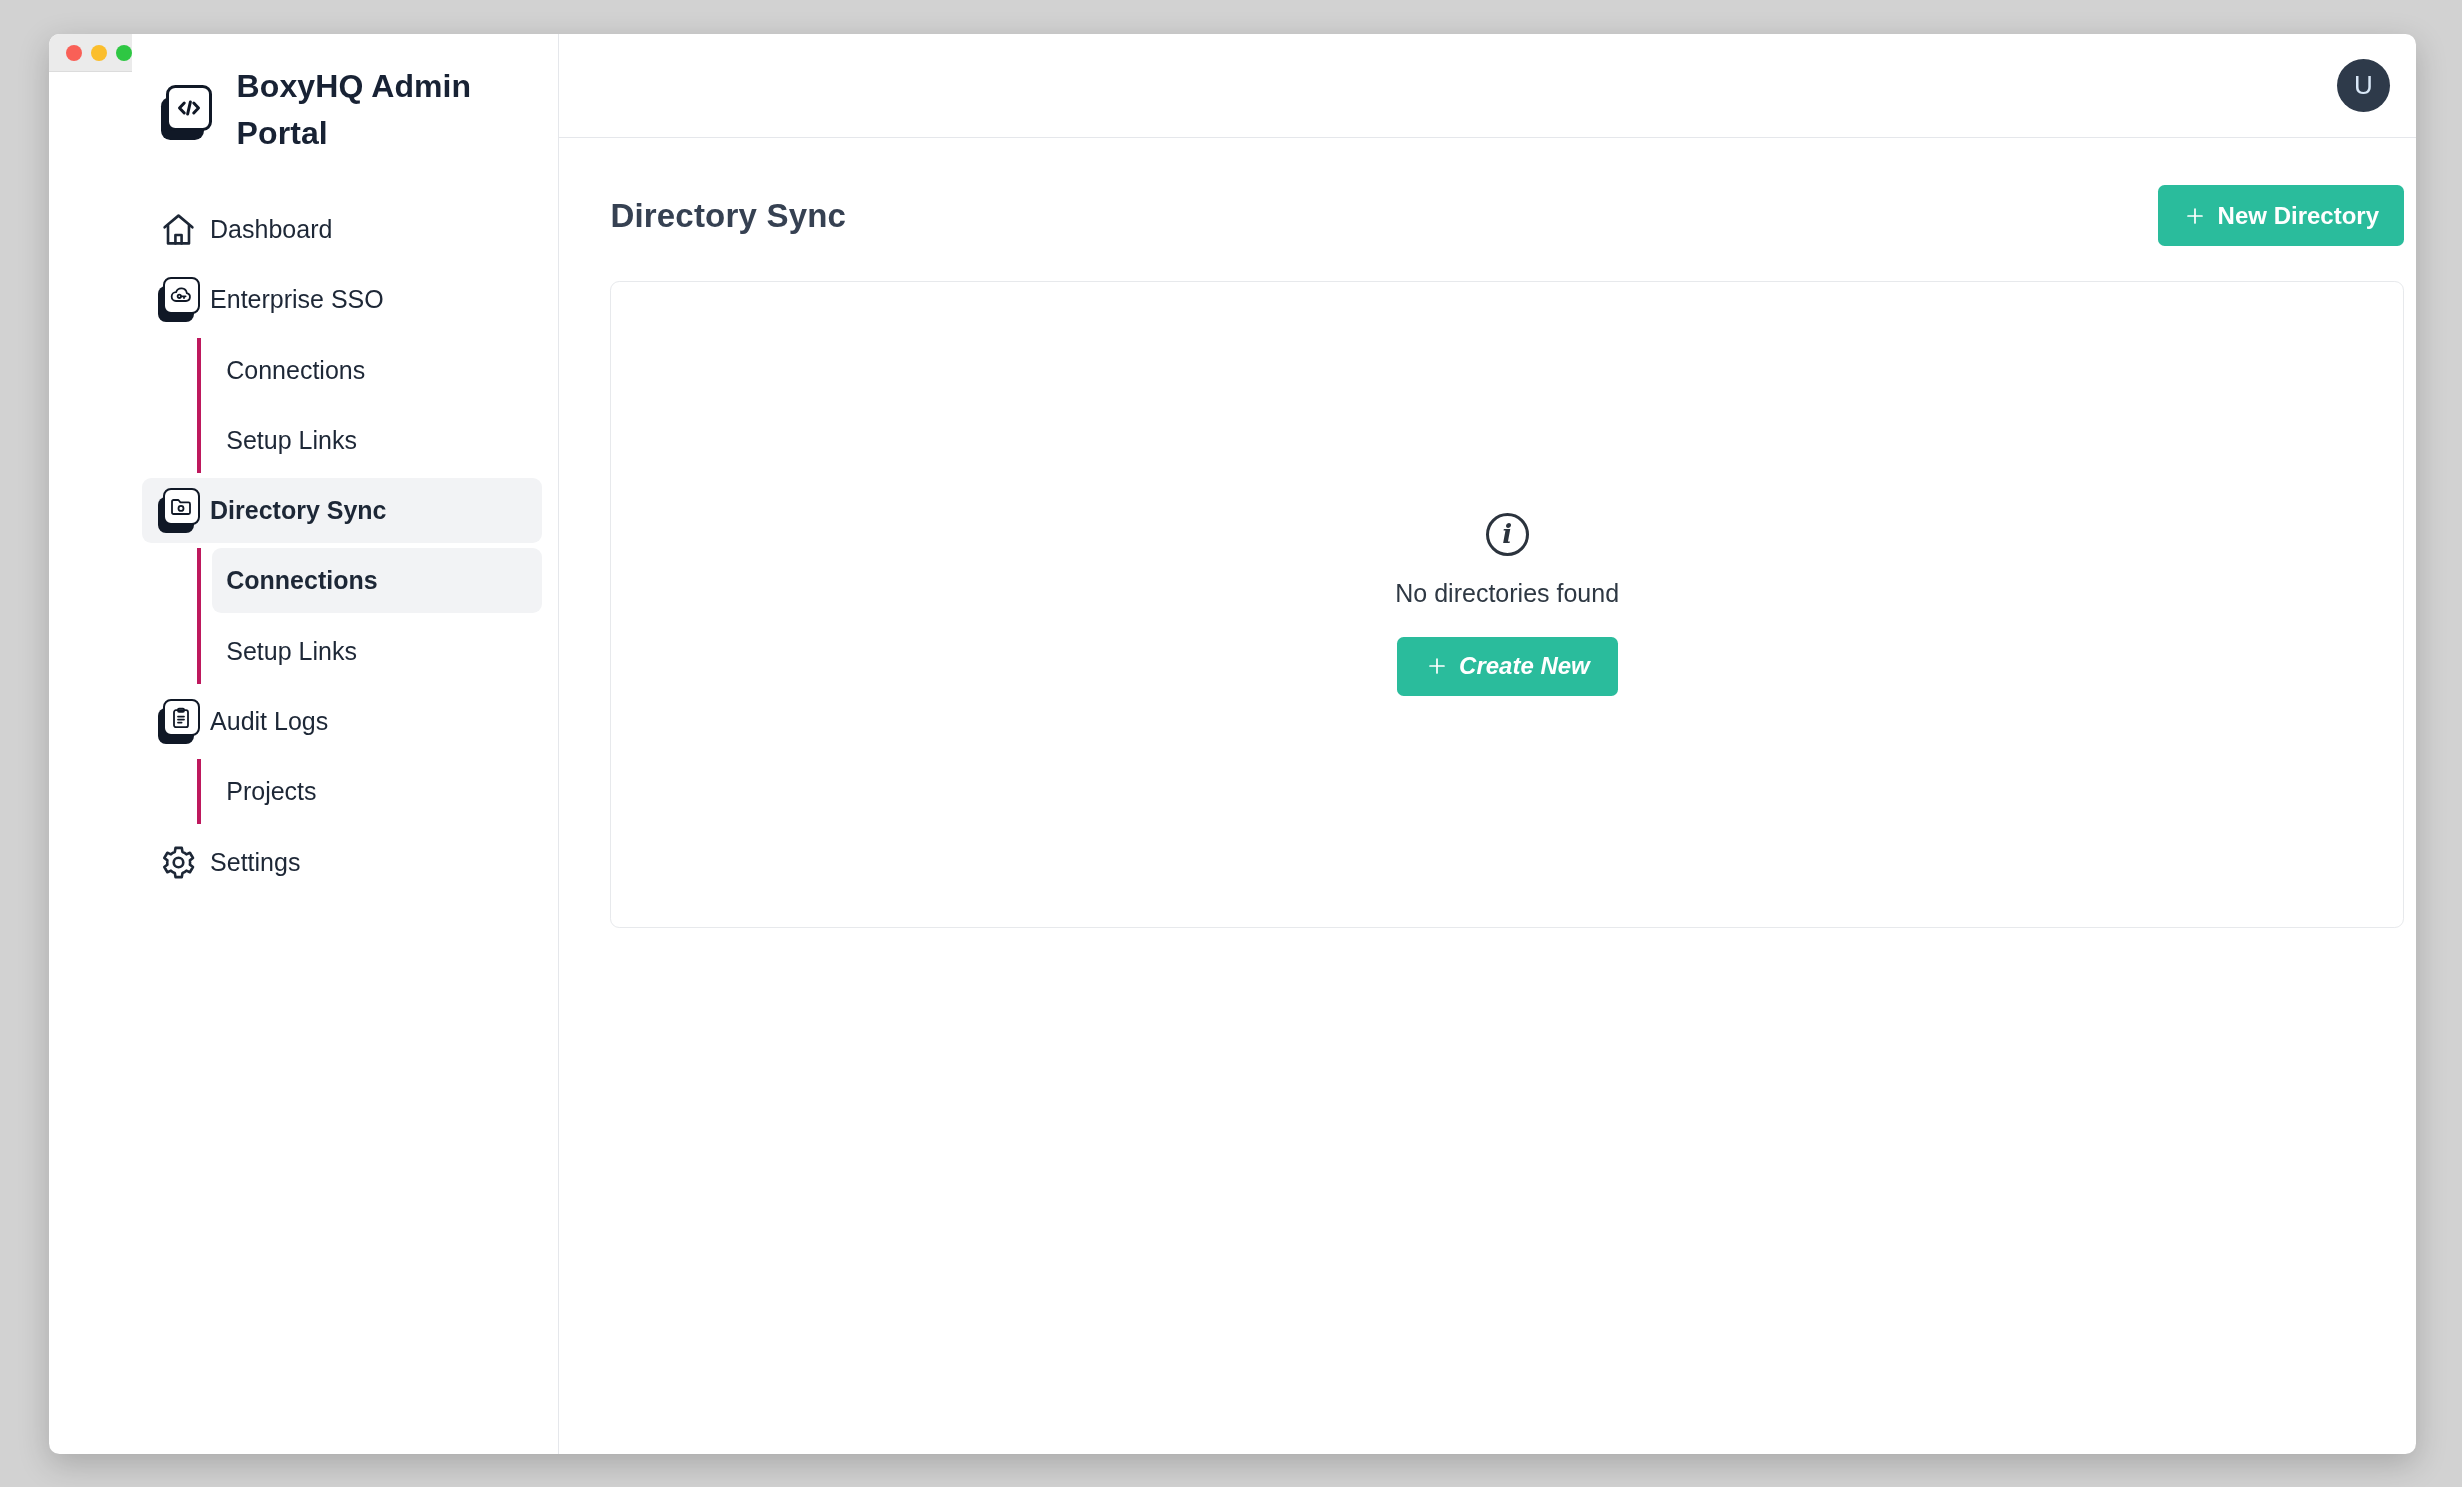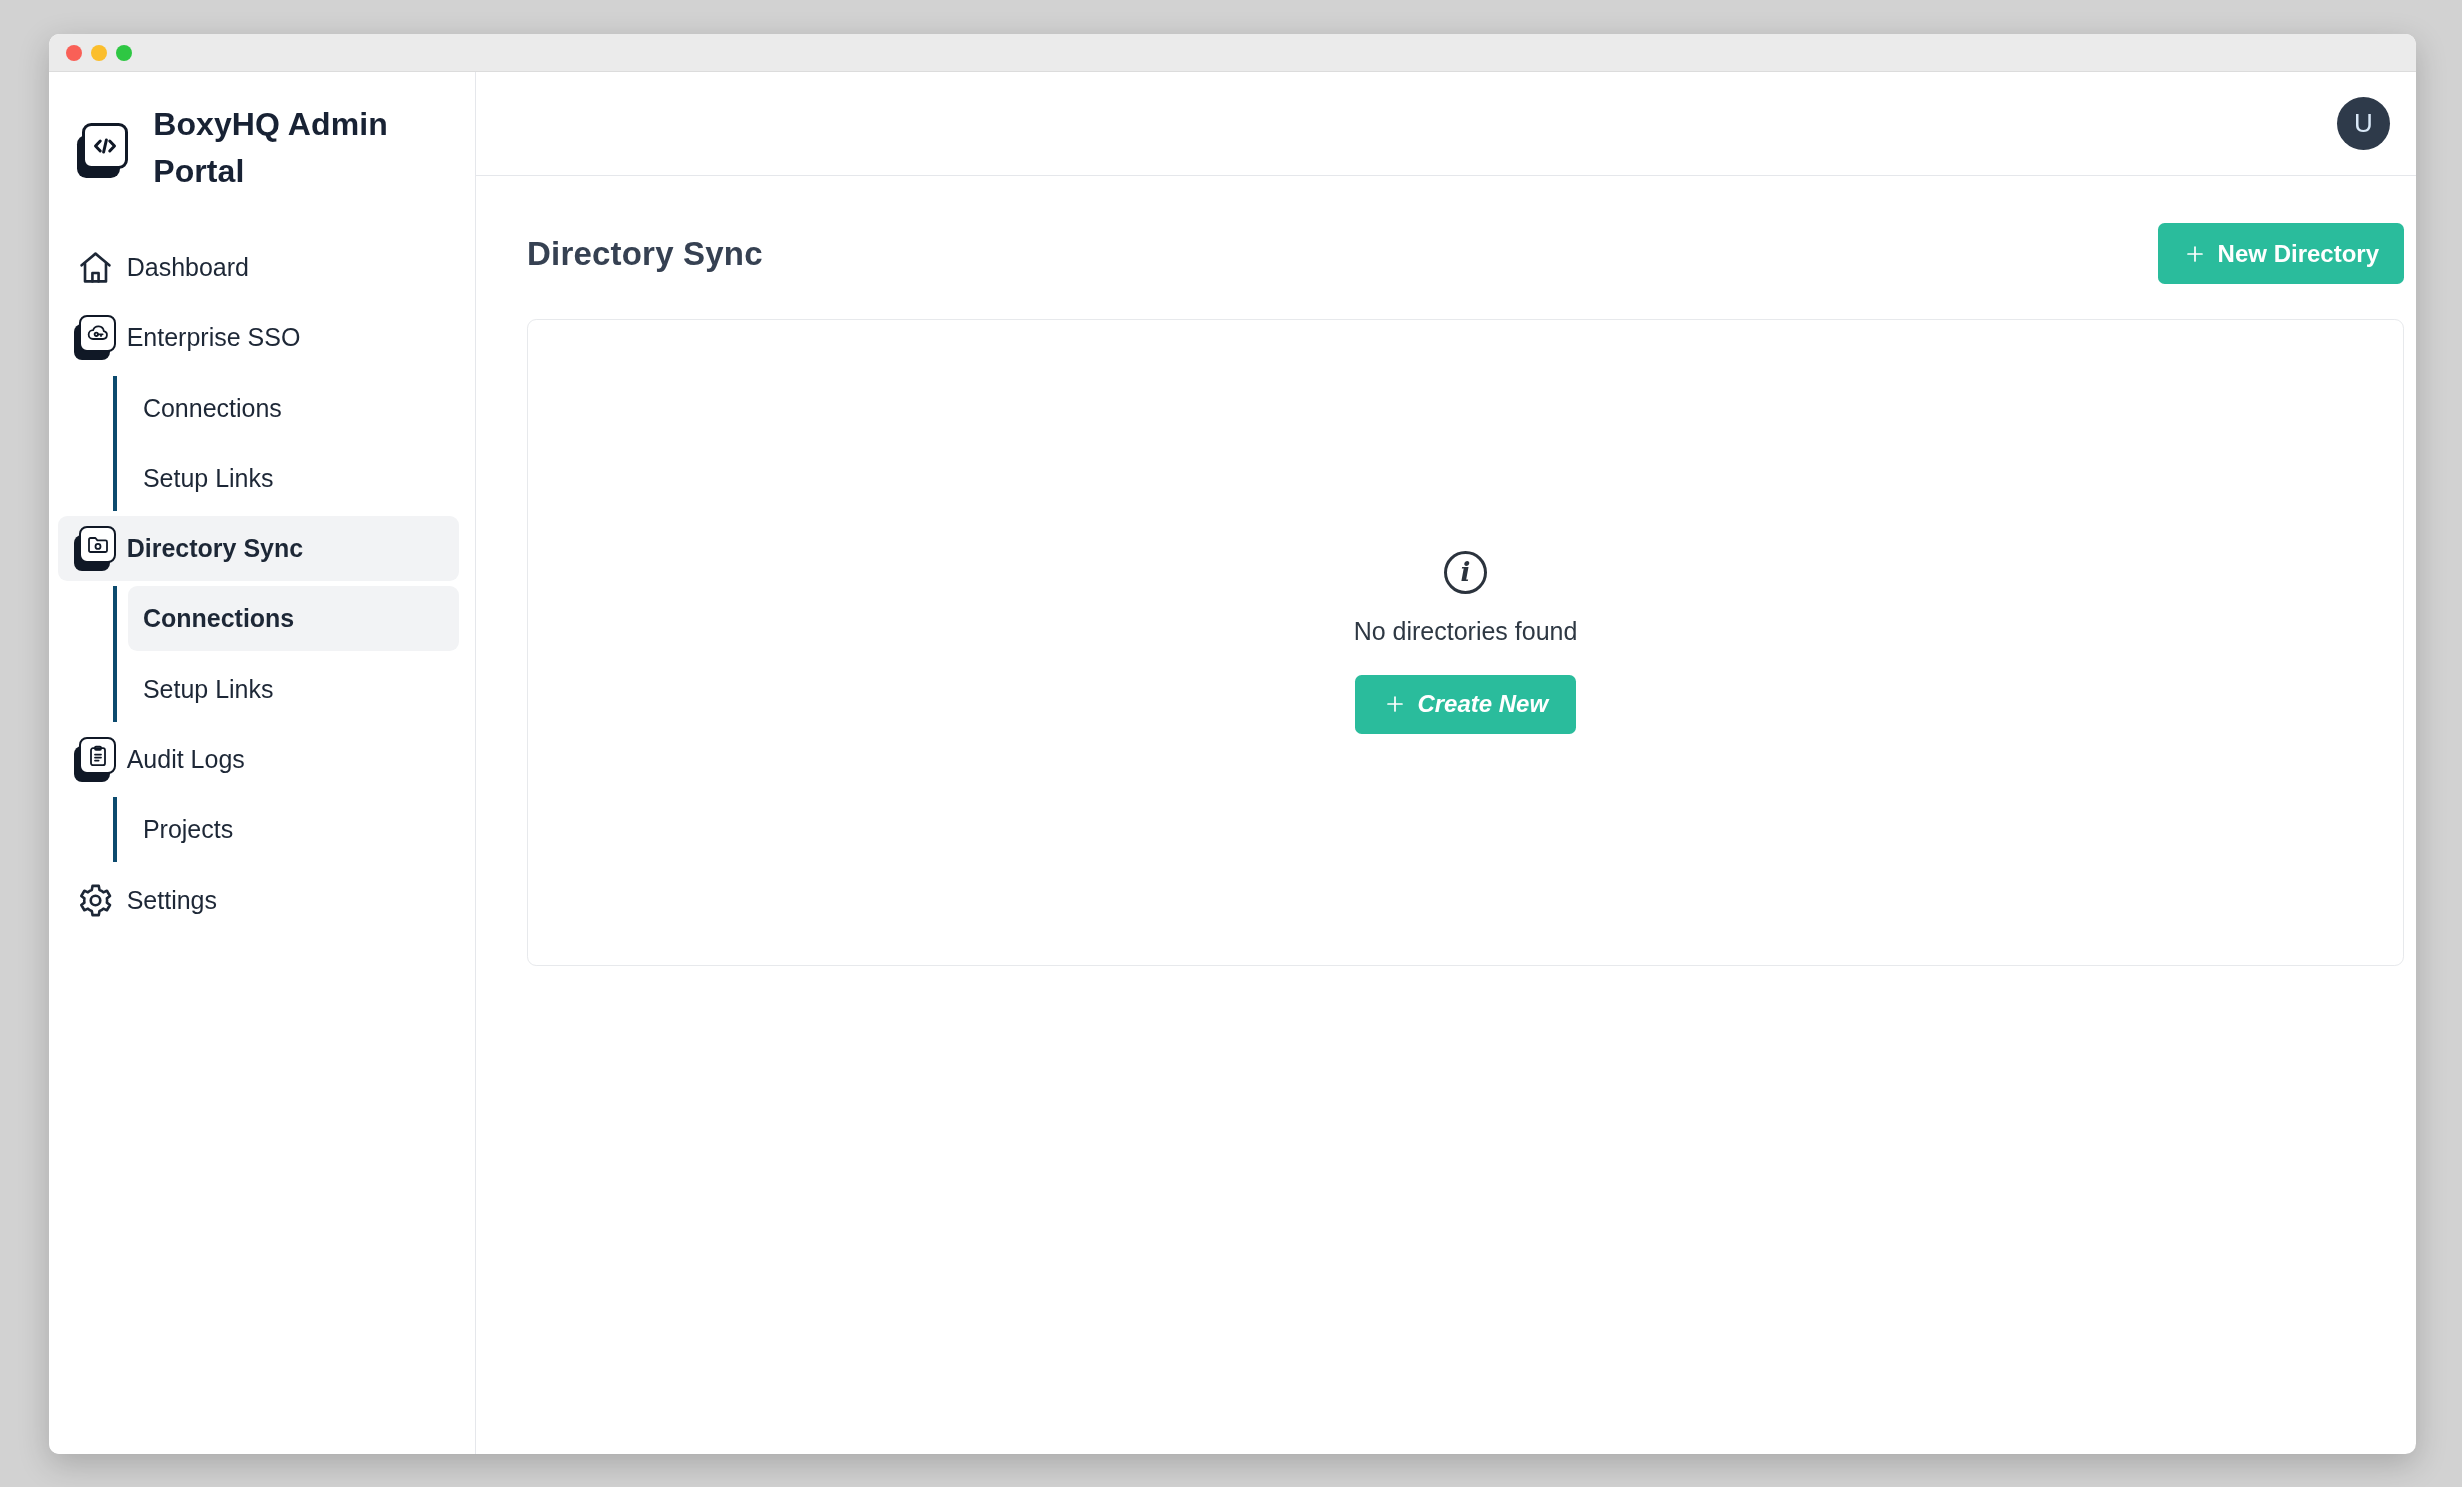--- a/index.html
+++ b/index.html
@@ -7,21 +7,21 @@
   body {
     background: #d2d2d2;
     font-family: "Liberation Sans", sans-serif;
     position: relative;
   }
   .window {
     position: absolute; left: 49px; top: 34px;
     width: 2367px; height: 1420px;
     background: #ffffff; border-radius: 10.5px; overflow: hidden;
     box-shadow: 0 9.2px 32px rgba(0,0,0,.20);
-    display: flex; flex-direction: column;
+    display: flex; flex-direction: row;
   }
   .titlebar {
     height: 38px; flex: none; background: #ebebeb;
     border-bottom: 0.7px solid #dcdcdc;
     display: flex; align-items: center; padding-left: 17px; gap: 9.2px;
   }
   .light { width: 16px; height: 16px; border-radius: 50%; display: inline-block; }
   .light.red { background: #f96057; }
   .light.yellow { background: #fbbe2c; }
   .light.green { background: #2ec743; }
@@ -58,21 +58,21 @@
   .nav { margin-top: 40px; text-align: right; }
   .nav-item {
     display: flex; align-items: center; height: 65px; margin-bottom: 5.3px;
     border-radius: 9.2px; color: #1d2736; font-size: 25px; font-weight: 400;
     cursor: pointer; text-decoration: none;
   }
   .nav-item.parent { padding-left: 16px; gap: 10.5px; }
   .nav-item.parent.active { background: #f2f3f5; font-weight: 700; }
   .ic-slot { width: 42px; height: 45px; flex: none; display: flex; align-items: center; justify-content: center; }
   .ic-slot svg { width: 37px; height: 37px; color: #1d2736; }
-  .subgroup { margin-left: 55px; border-left: 4px solid #0c4a6e; }
+  .subgroup { margin-left: 55px; border-left: 4px solid #be185d; }
   .nav-item.sub { margin-left: 11.2px; padding-left: 14.5px; }
   .nav-item.sub.active { background: #f2f3f5; font-weight: 700; }
 
   
   .main { flex: 1; display: flex; flex-direction: column; min-width: 0; }
   .main-header {
     height: 104px; flex: none; border-bottom: 0.7px solid #e5e7eb;
     display: flex; align-items: center; justify-content: flex-end; padding-right: 26px;
   }
   .avatar {

